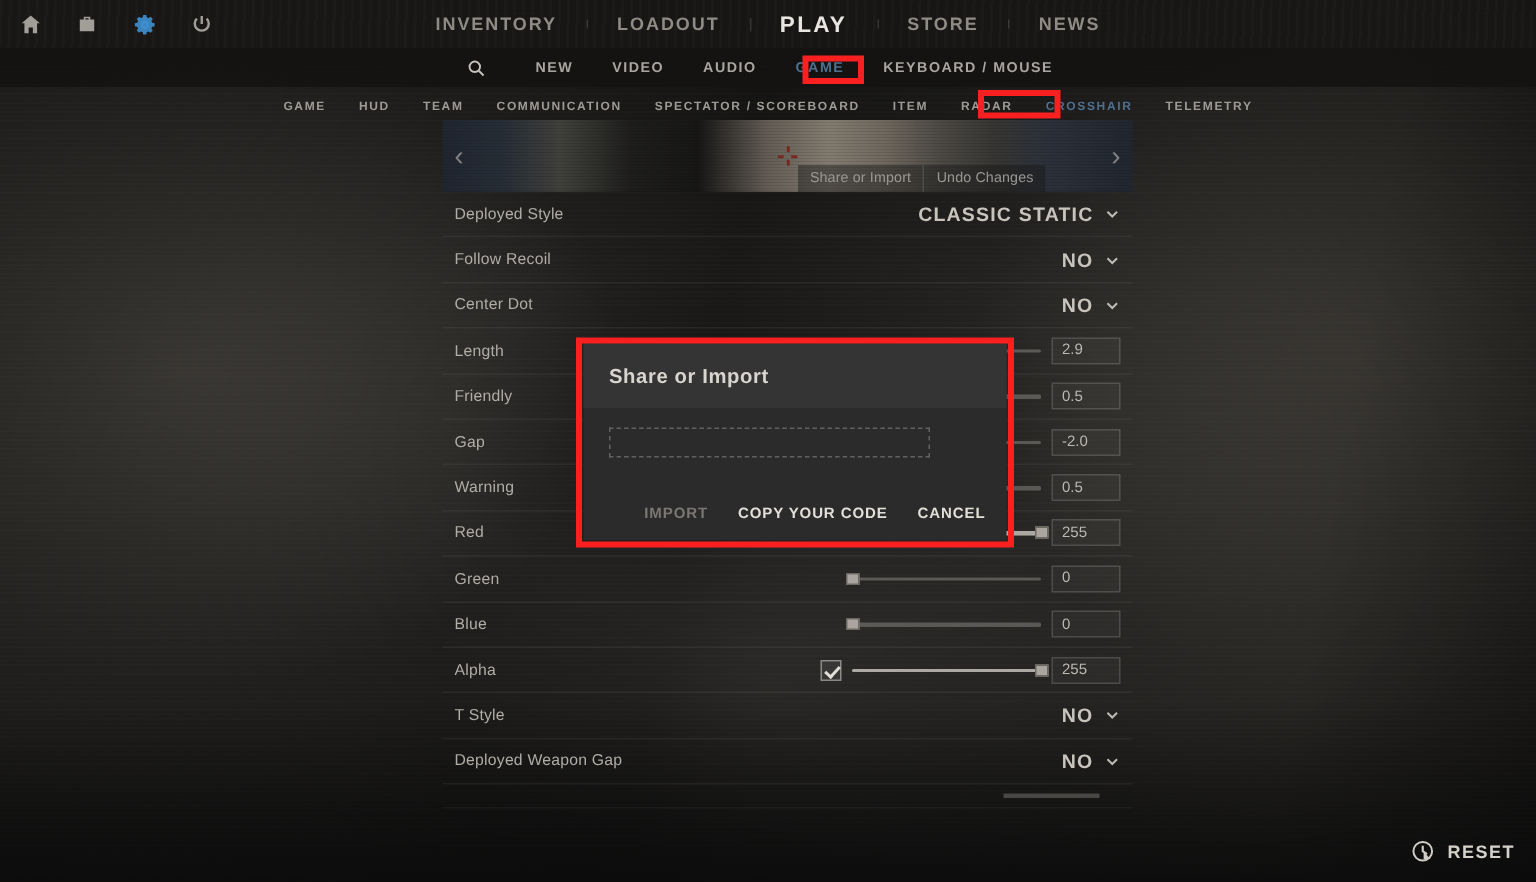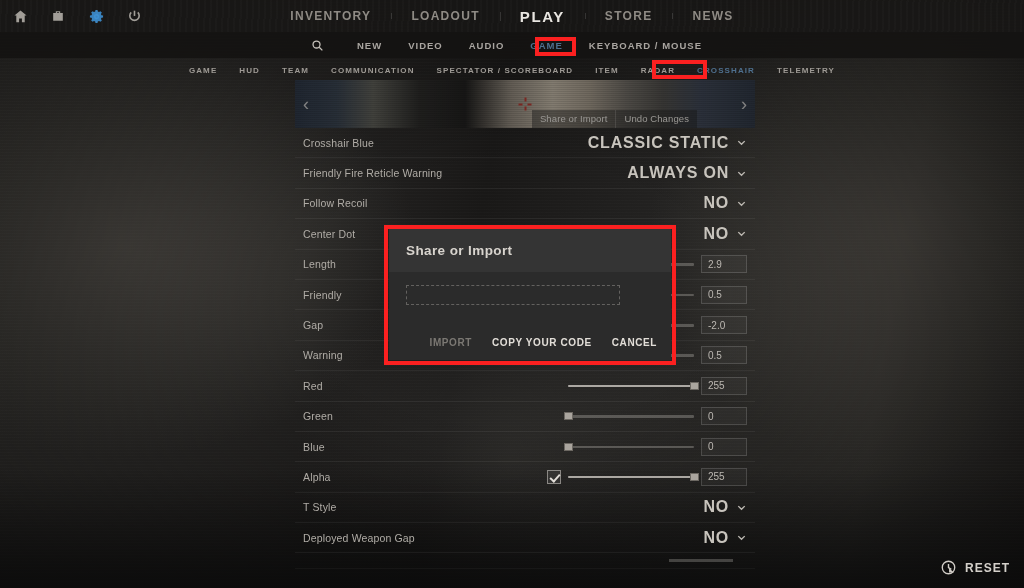--- a/index.html
+++ b/index.html
@@ -183,21 +183,21 @@
   }
   .row-label {
     font-size: 10.5px; color: #b0aca6; padding-left: 8px; flex: 0 0 auto;
     letter-spacing: 0.15px;
   }
   .row-right {
     margin-left: auto; display: flex; align-items: center; gap: 7px;
     padding-right: 8px;
   }
   .row-value-dd {
-    font-size: 16px; font-weight: bold; letter-spacing: 0.8px;
+    font-size: 13px; font-weight: bold; letter-spacing: 0.8px;
     color: #c8c4bd; text-transform: uppercase; cursor: pointer;
   }
   .chev {
     width: 11px; height: 11px; color: #bdb9b3; cursor: pointer;
     display:flex; align-items:center; justify-content:center;
   }
 
   .slider {
     position: relative; width: 126px; height: 6px; cursor: pointer;
   }
@@ -379,42 +379,31 @@
       </div>
       <div class="preview-actions">
         <div class="preview-btn">Share or Import</div>
         <div class="preview-btn">Undo Changes</div>
       </div>
     </div>
 
     <div class="settings">
 
       <div class="row">
-        <div class="row-label">Crosshair Blue</div>
+        <div class="row-label">Deployed Style</div>
         <div class="row-right">
           <div class="row-value-dd">CLASSIC STATIC</div>
           <div class="chev">
               <svg viewBox="0 0 12 12" width="11" height="11" fill="none" stroke="currentColor" stroke-width="1.5">
                 <path d="M2.5 4.5 6 8l3.5-3.5"></path>
               </svg>
             </div>
         </div>
       </div>
 
-      <div class="row">
-        <div class="row-label">Friendly Fire Reticle Warning</div>
-        <div class="row-right">
-          <div class="row-value-dd">ALWAYS ON</div>
-          <div class="chev">
-              <svg viewBox="0 0 12 12" width="11" height="11" fill="none" stroke="currentColor" stroke-width="1.5">
-                <path d="M2.5 4.5 6 8l3.5-3.5"></path>
-              </svg>
-            </div>
-        </div>
-      </div>
 
       <div class="row">
         <div class="row-label">Follow Recoil</div>
         <div class="row-right">
           <div class="row-value-dd">NO</div>
           <div class="chev">
               <svg viewBox="0 0 12 12" width="11" height="11" fill="none" stroke="currentColor" stroke-width="1.5">
                 <path d="M2.5 4.5 6 8l3.5-3.5"></path>
               </svg>
             </div>

